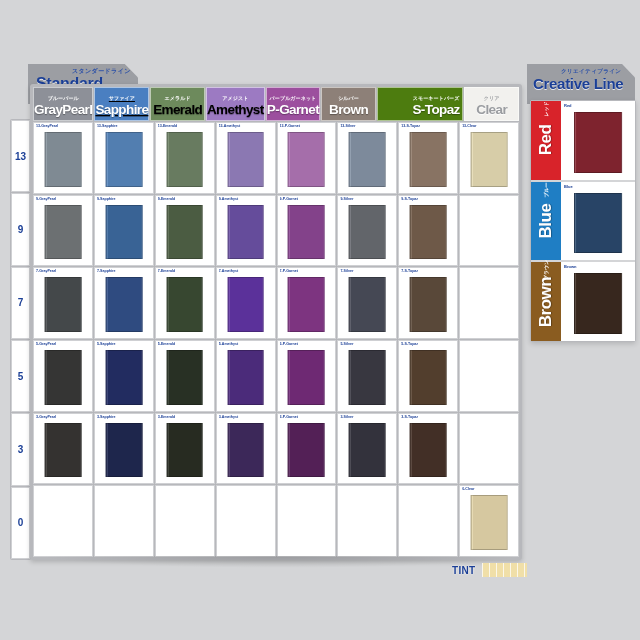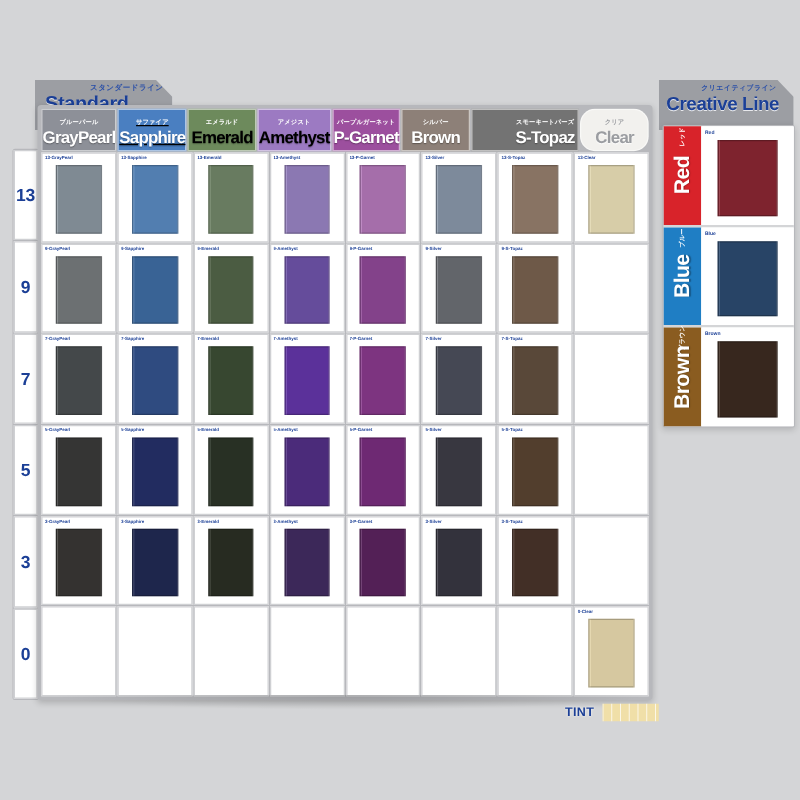--- a/index.html
+++ b/index.html
@@ -89,21 +89,21 @@
   }
 
   
   #levels{
     position:absolute;left:10px;top:119px;width:21px;height:441px;
     display:flex;flex-direction:column;gap:1px;
     background:#b7b8bc;padding:1px;box-sizing:border-box;border-radius:2px;
   }
   .lvl{
     flex:1 1 0;background:#fff;display:flex;align-items:center;
-    justify-content:center;font-size:14px;font-weight:bold;color:#1b3f96;
+    justify-content:center;font-size:10px;font-weight:bold;color:#1b3f96;
     border:1px solid #cfd0d3;box-sizing:border-box;
   }
 
   
   #crea-panel{
     position:absolute;left:530px;top:100px;width:104px;height:240px;
     background:#fff;border:1px solid #b7b8bc;border-radius:2px;
     box-shadow:0 2px 5px rgba(0,0,0,.15);
     display:flex;flex-direction:column;
   }
@@ -199,25 +199,25 @@
             <div class="en" style="color: #000000;">Amethyst</div>
           </div>
           <div class="chead" style="background: rgb(156, 79, 158); align-items: center;">
             <div class="jp" style="color: rgb(255, 255, 255);">パープルガーネット</div>
             <div class="en" style="color: rgb(255, 255, 255);">P-Garnet</div>
           </div>
           <div class="chead" style="background: rgb(141, 128, 120);">
             <div class="jp" style="color: rgb(255, 255, 255);">シルバー</div>
             <div class="en" style="color: rgb(255, 255, 255);">Brown</div>
           </div>
-          <div class="chead" style="background: #737373; padding-left: 32px;">
+          <div class="chead" style="background: #4d7c0f; padding-left: 32px;">
             <div class="jp" style="color: rgb(255, 255, 255);">スモーキートパーズ</div>
             <div class="en" style="color: rgb(255, 255, 255);">S-Topaz</div>
           </div>
-          <div class="chead" style="background: rgb(242, 241, 238); border-radius: 12px;">
+          <div class="chead" style="background: rgb(242, 241, 238);">
             <div class="jp" style="color: rgb(155, 157, 161);">クリア</div>
             <div class="en" style="color: rgb(155, 157, 161); text-shadow: rgba(255, 255, 255, 0.9) 0px 1px 1px;">Clear</div>
           </div>
         </div>
       <div id="grid">
           <div class="grow">
             <div class="cell">
               <div class="tag">13-GrayPearl</div>
               <div class="sw" style="background: linear-gradient(90deg, rgba(255, 255, 255, 0.18) 0px, rgba(255, 255, 255, 0.18) 1px, rgba(0, 0, 0, 0.1) 1px, rgba(0, 0, 0, 0.1) 2px), rgb(141, 154, 164);"></div>
             </div>

